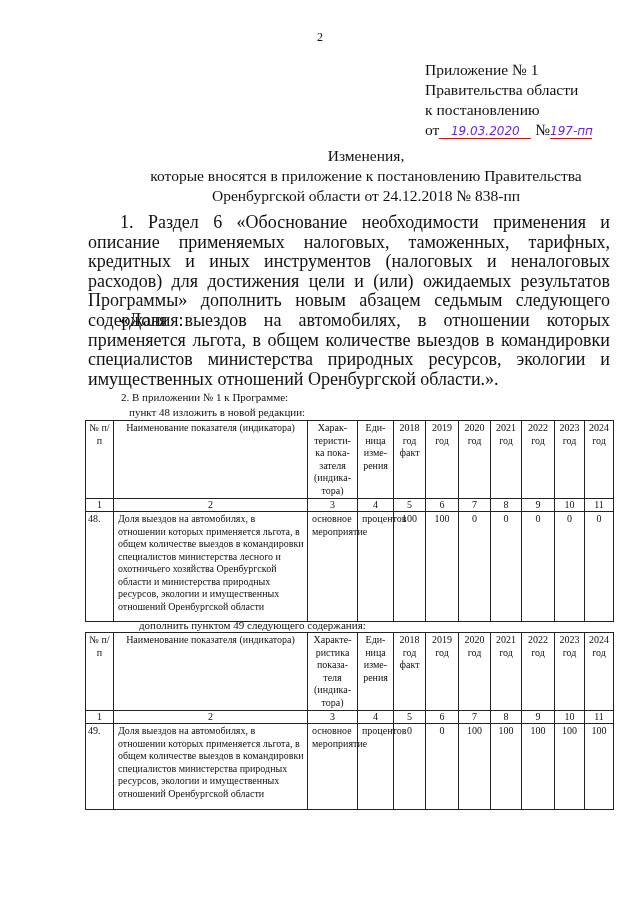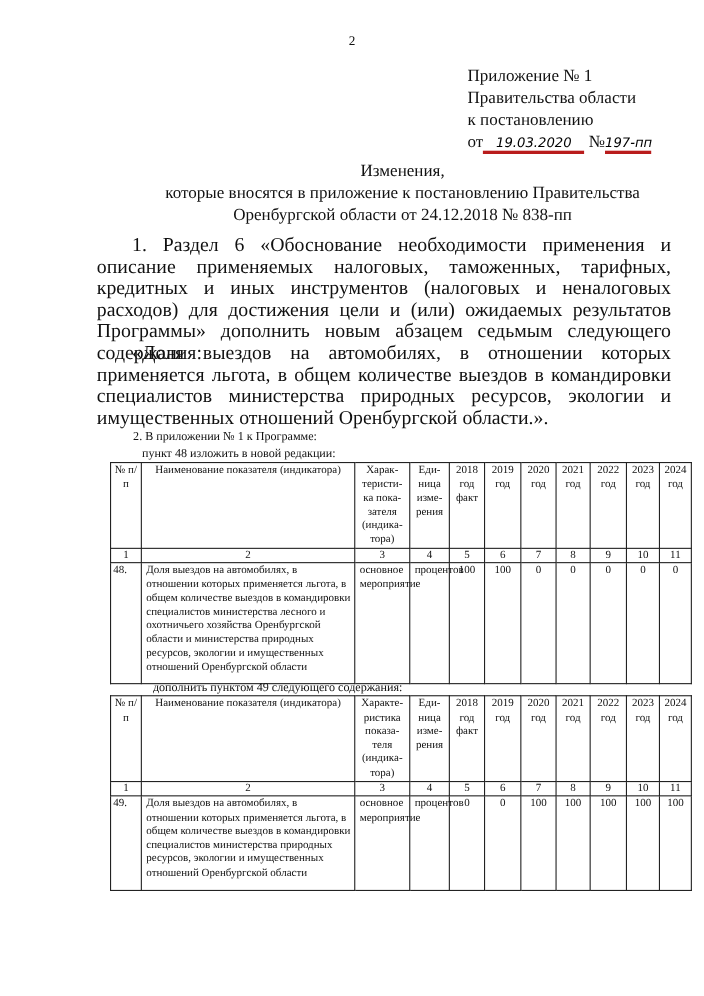--- a/index.html
+++ b/index.html
@@ -2,27 +2,27 @@
 <html><head>
 <meta charset="utf-8">
 <style>
   html, body { margin: 0; padding: 0; background: #ffffff; }
   body { width: 640px; height: 905px; position: relative; overflow: hidden;
          font-family: "Liberation Serif", "DejaVu Serif", serif; color: #111; }
   .abs { position: absolute; }
   .page-num { left: 0; width: 640px; top: 30px; text-align: center; font-size: 12px; }
   .app-block { left: 398px; top: 60px; font-size: 15.5px; line-height: 20px; }
   .app-block .line { white-space: nowrap; margin-left: 27px; }
-  .hand { font-family: "DejaVu Sans", sans-serif; font-style: italic; font-size: 12px; color: #000000;
-          border-bottom: 3px solid #b91c1c; display: inline-block; text-align: center; line-height: 14px; }
+  .hand { font-family: "DejaVu Sans", sans-serif; font-style: italic; font-size: 12px; color: #6d28d9;
+          border-bottom: 1px solid #b91c1c; display: inline-block; text-align: center; line-height: 14px; }
   .title { left: 0; width: 640px; top: 146px; text-align: center; font-size: 15.5px; line-height: 20px; padding-left: 46px; }
   .para { left: 88px; width: 522px; font-size: 18px; line-height: 19.5px; text-align: justify; }
   .para .ind { display: inline-block; width: 32px; }
   .sub { left: 121px; font-size: 11px; line-height: 19px; white-space: nowrap; }
-  table.grid { position: absolute; left: 100px; width: 528px; border-collapse: collapse;
+  table.grid { position: absolute; left: 85px; width: 528px; border-collapse: collapse;
                font-size: 10px; line-height: 12.5px; table-layout: fixed; }
   table.grid td { border: 1px solid #222; vertical-align: top; text-align: center; padding: 1px 2px; }
   table.grid td.left { text-align: left; padding-left: 4px; margin-left: 30px; }
   table.grid tr.nums td { padding: 0 2px; line-height: 12px; }
   table.grid td.numcol { text-align: left; padding-left: 2px; margin-left: 40px; }
 </style>
 </head>
 <body>
 
 <div class="abs page-num">2</div>

